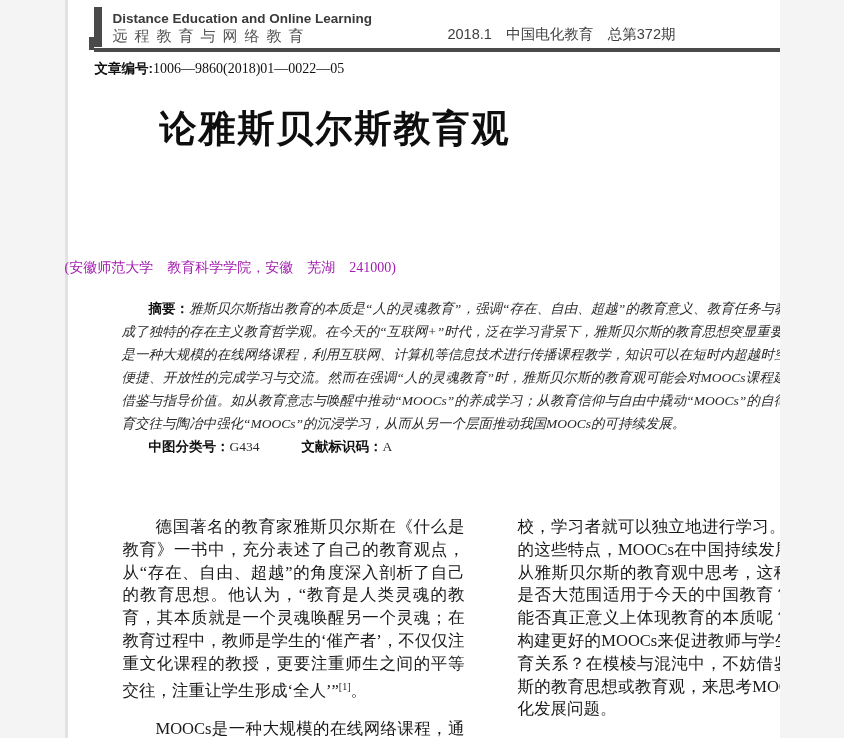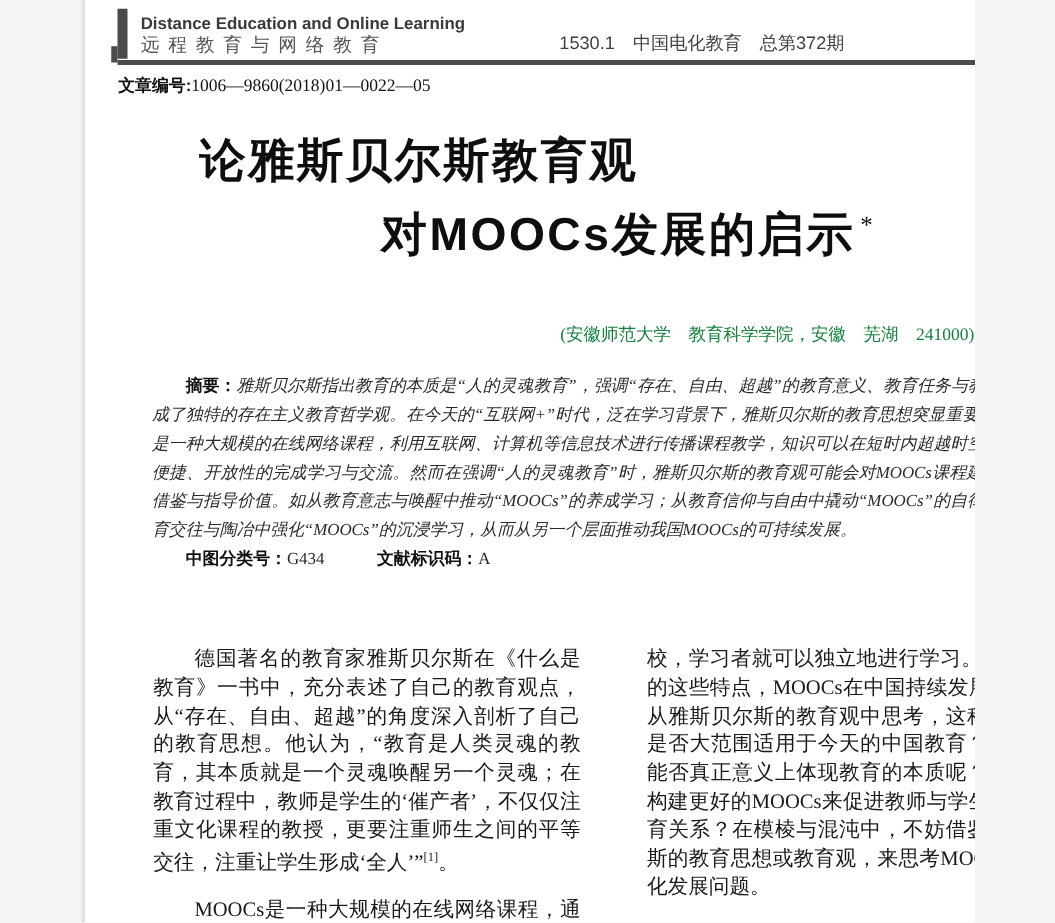--- a/index.html
+++ b/index.html
@@ -32,21 +32,21 @@
 
   
   .title-block { position:absolute; left:0; top:106px; width:100%;
                  font-family:"Liberation Sans","DejaVu Sans",sans-serif; font-weight:bold; color:#0e0e0e; }
   .title-l1 { margin-left:95px; font-size:37px; letter-spacing:2px; line-height:46px; }
   .title-l2 { margin-left:240px; font-size:37px; letter-spacing:2px; line-height:46px; margin-top:5px; }
   .title-l2 sup { font-size:20px; font-weight:normal; font-family:"Liberation Serif",serif; vertical-align:14px; margin-left:4px; }
 
   .authors { position:absolute; left:0; top:231px; width:100%; text-align:center; font-size:17px; color:#222; }
   .authors sup { font-size:11px; vertical-align:7px; }
-  .affiliation { position:absolute; left:0; top:259px; width:100%; text-align:right; font-size:14px; color:#15803d; }
+  .affiliation { position:absolute; left:0; top:259px; width:100%; text-align:left; font-size:14px; color:#a21caf; }
 
   
   .meta-block { position:absolute; left:57px; top:297px; width:734px; }
   .meta-block p { margin:0; text-align:justify; font-size:13.5px; line-height:23px; color:#2a2a2a; }
   .meta-block .indent { text-indent:2em; }
   .kai { font-style:italic; }
   .meta-lbl { font-family:"Liberation Sans","DejaVu Sans",sans-serif; font-weight:bold; font-style:normal; color:#111; }
   .clc-gap { display:inline-block; width:42px; }
 
   
@@ -62,37 +62,36 @@
 </head>
 <body>
 
 <div class="page">
   <div class="scan-edge"></div>
 
   <div>
     <div class="mast-bar"></div>
     <div class="journal-en">Distance Education and Online Learning</div>
     <div class="journal-cn">远程教育与网络教育</div>
-    <div class="issue-info">1530.1　中国电化教育　总第372期</div>
+    <div class="issue-info">2018.1　中国电化教育　总第372期</div>
     <div class="mast-rule"></div>
     <div class="checker">
       <i class="c1"></i>
         <i class="c2"></i>
         <i class="c3"></i>
         <i class="c4"></i>
     </div>
   </div>
 
   <div class="article-no">
     <span class="lbl">文章编号:</span><span class="val">1006—9860(2018)01—0022—05</span>
   </div>
 
   <div class="title-block">
     <div class="title-l1">论雅斯贝尔斯教育观</div>
-    <div class="title-l2"><span>对MOOCs发展的启示</span><sup>*</sup></div>
   </div>
 
   <div class="affiliation">(安徽师范大学　教育科学学院，安徽　芜湖　241000)</div>
 
   <div class="meta-block">
     <p class="indent">
       <span class="meta-lbl">摘要：</span><span class="kai">雅斯贝尔斯指出教育的本质是“人的灵魂教育”，强调“存在、自由、超越”的教育意义、教育任务与教育方法，形成了独特的存在主义教育哲学观。在今天的“互联网+”时代，泛在学习背景下，雅斯贝尔斯的教育思想突显重要。如MOOCs是一种大规模的在线网络课程，利用互联网、计算机等信息技术进行传播课程教学，知识可以在短时内超越时空，高质量、便捷、开放性的完成学习与交流。然而在强调“人的灵魂教育”时，雅斯贝尔斯的教育观可能会对MOOCs课程建设有一定的借鉴与指导价值。如从教育意志与唤醒中推动“MOOCs”的养成学习；从教育信仰与自由中撬动“MOOCs”的自律学习；从教育交往与陶冶中强化“MOOCs”的沉浸学习，从而从另一个层面推动我国MOOCs的可持续发展。</span>
     </p>
     <p class="indent">
       <span class="meta-lbl">中图分类号：</span><span>G434</span><span class="clc-gap"></span><span class="meta-lbl">文献标识码：</span><span>A</span>

